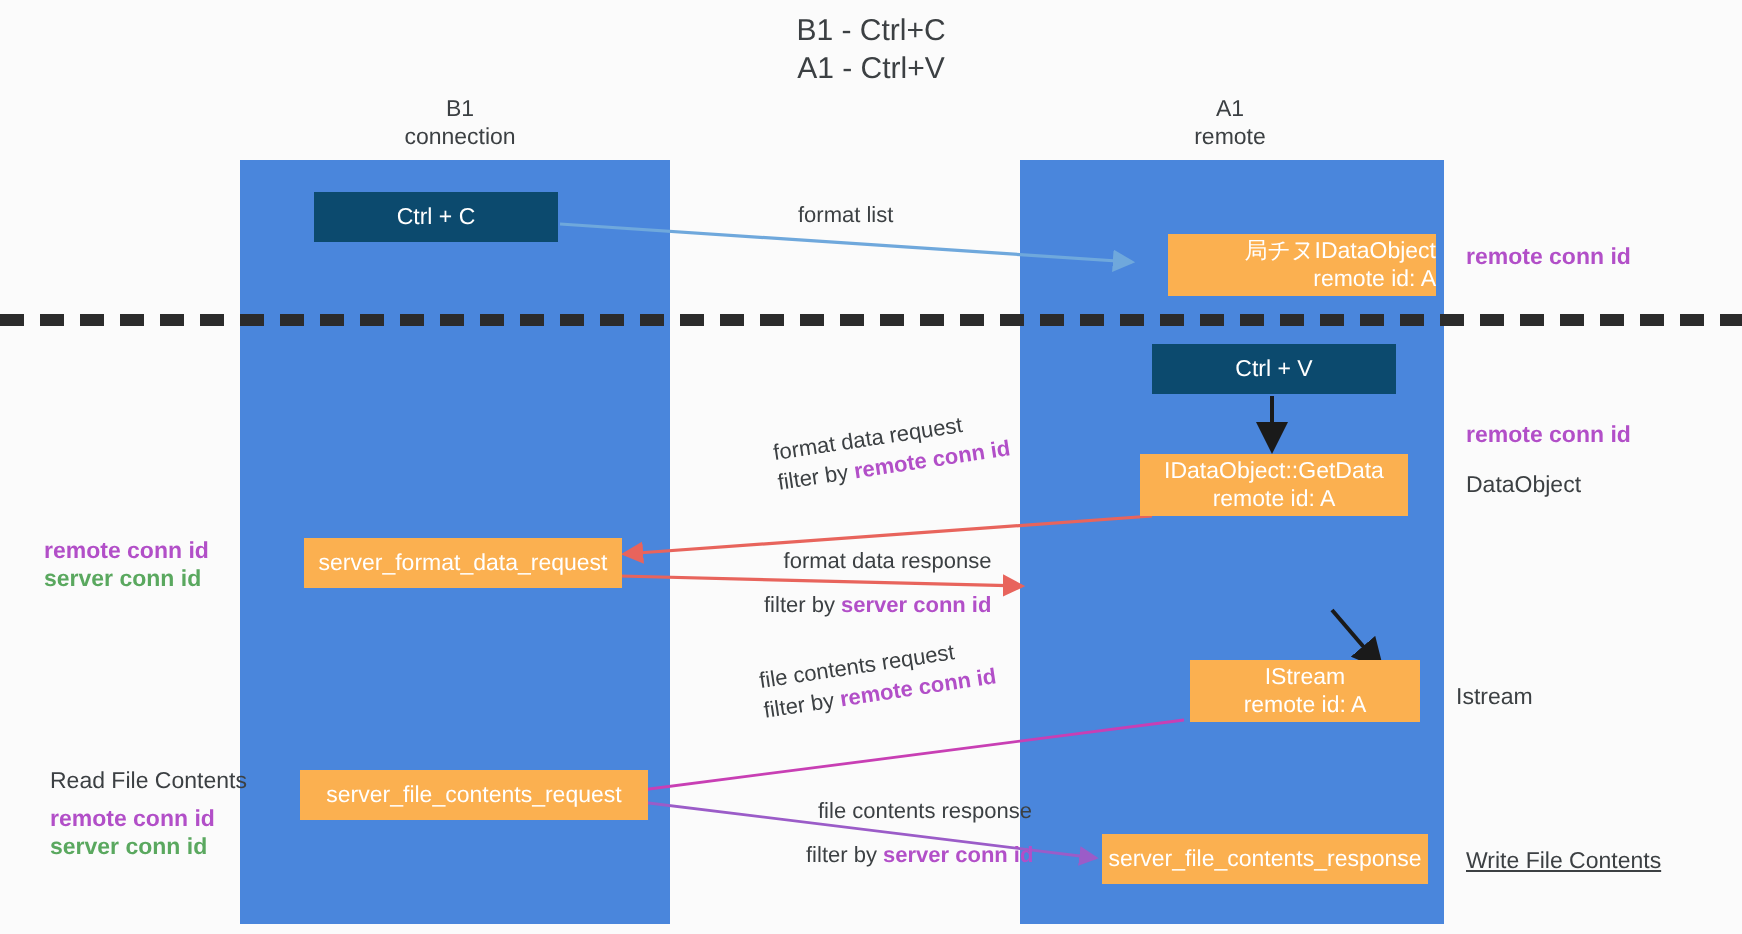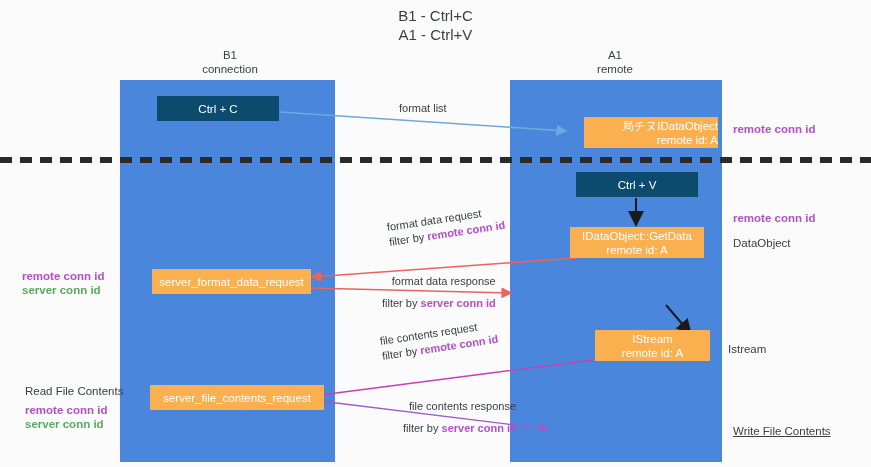--- a/index.html
+++ b/index.html
@@ -178,20 +178,23 @@
 
   <div class="abs box orange" style="left:595px; top:330px; width:115px; height:31px;">
     <div>IStream</div>
     <div>remote id: A</div>
   </div>
 
   <div class="abs box orange" style="left:150px; top:385px; width:174px; height:25px;">
     <div>server_file_contents_request</div>
   </div>
 
+  <div class="abs box orange" style="left:551px; top:417px; width:163px; height:25px;">
+    <div>server_file_contents_response</div>
+  </div>
 
   <div class="abs edge-label" style="left:399px; top:101px;">
     <span>format list</span>
   </div>
 
   <div class="abs edge-label rot-up" style="left:388px; top:220px;">
     <div>format data request</div>
     <div><span>filter by </span><span class="hl">remote conn id</span></div>
   </div>
 

